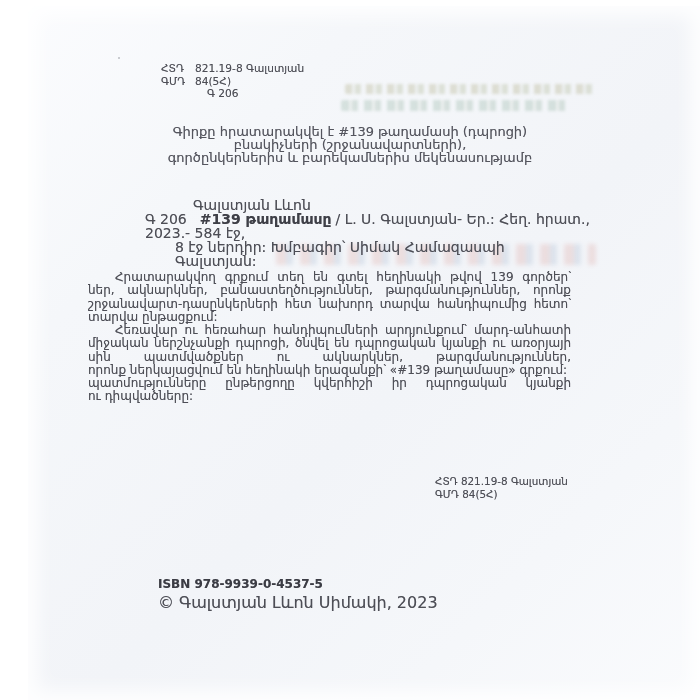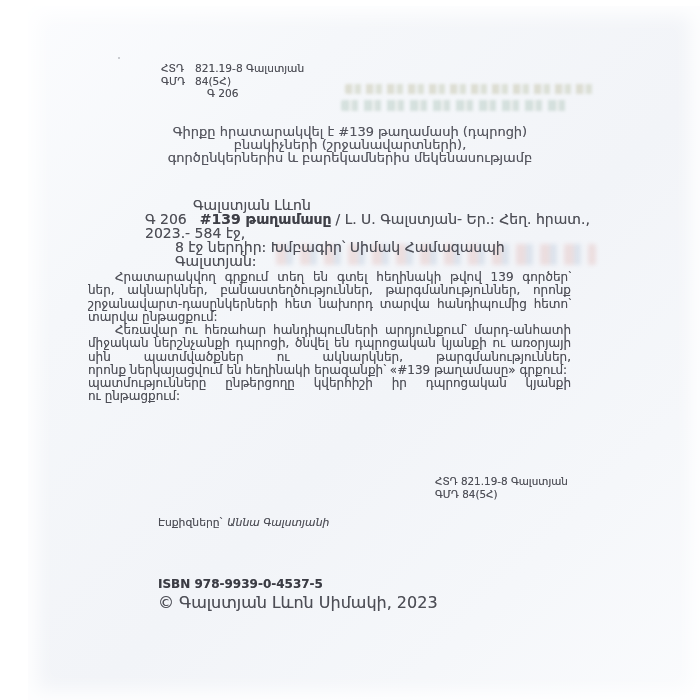--- a/index.html
+++ b/index.html
@@ -86,27 +86,24 @@
   <div class="txt" id="annotation">
     <div class="ln ind">Հրատարակվող գրքում տեղ են գտել հեղինակի թվով 139 գործեր՝ պատմվածք-</div>
     <div class="ln">ներ, ակնարկներ, բանաստեղծություններ, թարգմանություններ, որոնք ծնվել են</div>
     <div class="ln">շրջանավարտ-դասընկերների հետ նախորդ տարվա հանդիպումից հետո՝ մեկ</div>
     <div class="ln end">տարվա ընթացքում:</div>
     <div class="ln ind">Հեռավար ու հեռահար հանդիպումների արդյունքում՝ մարդ-անհատի ան-</div>
     <div class="ln">միջական ներշնչանքի դպրոցի, ծնվել են դպրոցական կյանքի ու առօրյայի մա-</div>
     <div class="ln">սին պատմվածքներ ու ակնարկներ, թարգմանություններ, բանաստեղծություններ,</div>
     <div class="ln end">որոնք ներկայացվում են հեղինակի երազանքի՝ «#139 թաղամասը» գրքում:</div>
     <div class="ln">պատմությունները ընթերցողը կվերհիշի իր դպրոցական կյանքի մանրամասներն</div>
-    <div class="ln end">ու ընթացքում:</div>
+    <div class="ln end">ու դիպվածները:</div>
   </div>
 
   <div class="txt" id="bottom-ids">
     <div>ՀՏԴ 821.19-8 Գալստյան</div>
     <div>ԳՄԴ 84(5Հ)</div>
   </div>
 
-  <div class="txt" id="sketches">
-    <span>Էսքիզները՝</span><span class="it">Աննա Գալստյանի</span>
-  </div>
 
   <div class="txt" id="isbn">ISBN 978-9939-0-4537-5</div>
   <div class="txt" id="copyright">© Գալստյան Լևոն Սիմակի, 2023</div>
 </div>
 
 </body></html>

